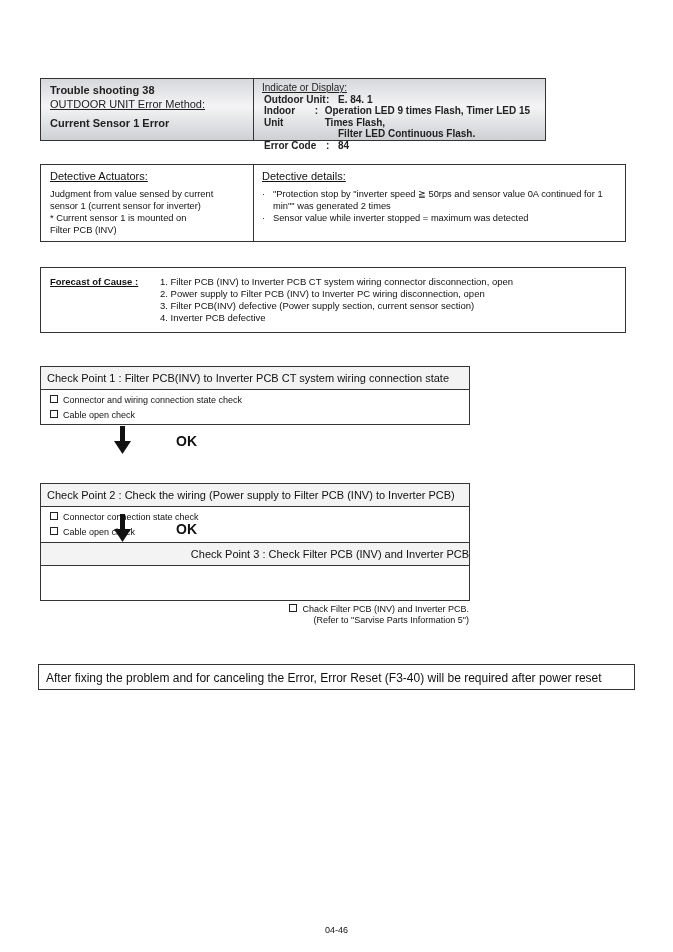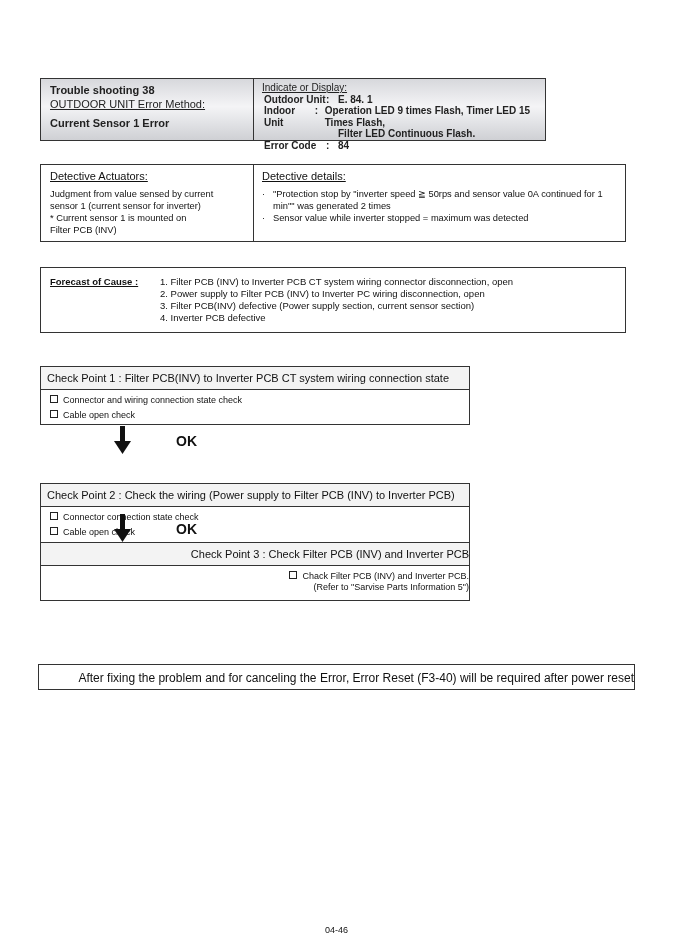--- a/index.html
+++ b/index.html
@@ -23,21 +23,21 @@
   .bul .dot{width:11px;flex:none;}
   
   #fc{left:40px;top:267px;width:586px;height:66px;border:1px solid #333;font-size:9.5px;line-height:12px;padding:8px 0 0 9px;display:flex;}
   #fc .lab{width:110px;font-weight:bold;flex:none;}
   
   .cp{left:40px;width:430px;border:1px solid #333;}
   .cp .t{background:#f3f3f3;border-bottom:1px solid #333;font-size:11px;padding:5px 0 0 6px;height:23px;box-sizing:border-box;}
   .cp .items{font-size:9px;line-height:15px;padding:3px 0 0 9px;}
   .cb{display:inline-block;width:6px;height:6px;border:1px solid #222;margin-right:5px;vertical-align:0px;}
   .ok{font-size:14px;font-weight:bold;margin-left:39px;}
-  #note{left:38px;top:664px;width:597px;height:26px;border:1px solid #333;font-size:12px;padding:6px 0 0 7px;text-align:right;}
+  #note{left:38px;top:664px;width:597px;height:26px;border:1px solid #333;font-size:12px;padding:6px 0 0 7px;}
   #pg{left:0;width:673px;top:925px;font-size:9px;text-align:center;}
 </style>
 </head>
 <body>
 
 <div id="hdr" class="abs">
   <div class="l">
     <div>Trouble shooting  38</div>
     <div class="u" style="font-weight:normal;text-decoration:underline;">OUTDOOR UNIT Error Method:</div>
     <div style="margin-top:5px;">Current Sensor 1 Error</div>
@@ -125,21 +125,21 @@
 <div class="abs" style="left:114px;top:514px;width:60px;height:28px;">
   <svg width="18" height="28" style="position:absolute;left:0;top:0;">
       <rect x="6" y="0" width="5" height="17" fill="#111"></rect>
       <polygon points="0,15 17,15 8.5,28" fill="#111"></polygon>
     </svg>
   <span class="ok" style="position:absolute;left:23px;top:7px;">OK</span>
 </div>
 
 <div class="abs cp" style="top:542px;height:59px;text-align:right;">
   <div class="t">Check Point 3 : Check Filter PCB (INV) and Inverter PCB</div>
-  <div class="items" style="line-height:11px;padding-top:5px;">
+  <div class="items" style="line-height:11px;padding-top:5px;margin-top:33px;">
     <div><span class="cb"></span><span>Chack Filter PCB (INV) and Inverter PCB.</span></div>
     <div style="padding-left:13px;"><span>(Refer to "Sarvise Parts Information 5")</span></div>
   </div>
 </div>
 
 <div id="note" class="abs">After fixing the problem and for canceling  the Error, Error Reset (F3-40) will be required after power reset</div>
 
 <div id="pg" class="abs">04-46</div>
 
 </body></html>

